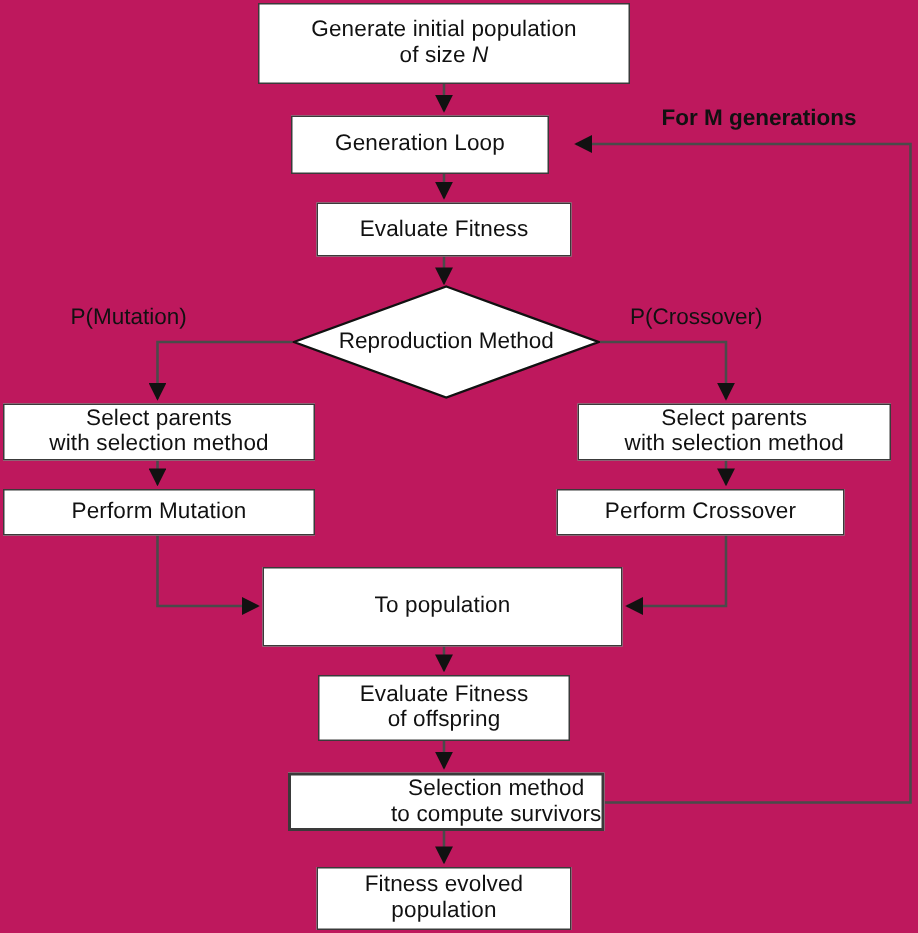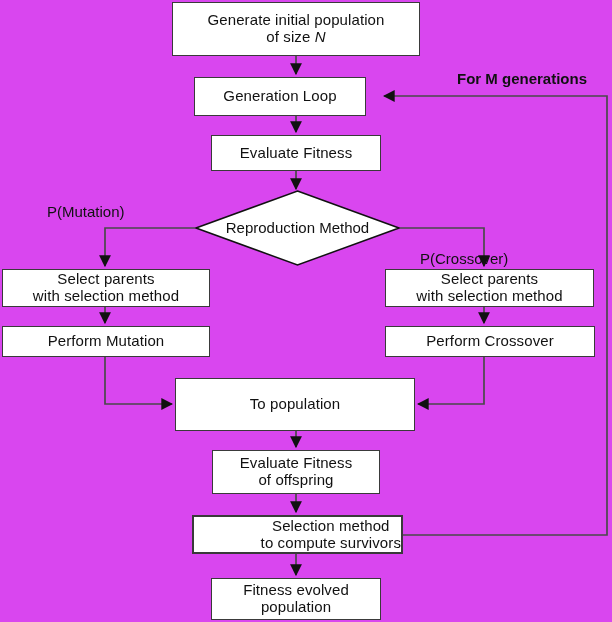--- a/index.html
+++ b/index.html
@@ -4,21 +4,21 @@
 <style>
   html, body {
     margin: 0;
     padding: 0;
     background: #ffffff;
   }
   #canvas {
     position: relative;
     width: 612px;
     height: 622px;
-    background: #d946ef;
+    background: #be185d;
     font-family: "Liberation Sans", sans-serif;
     overflow: hidden;
   }
   svg.edges {
     position: absolute;
     left: 0;
     top: 0;
     width: 612px;
     height: 622px;
   }
@@ -54,21 +54,21 @@
     line-height: 1.12;
     z-index: 3;
   }
   .edge-label {
     position: absolute;
     color: #111111;
     font-size: 15px;
     white-space: nowrap;
     z-index: 3;
   }
-  .bold-label { font-weight: bold; margin-left: 16px; }
+  .bold-label { font-weight: bold; }
   .ital { font-style: italic; }
 </style>
 </head>
 <body>
 
 <div id="canvas">
 
   <svg class="edges" viewBox="0 0 612 622" xmlns="http://www.w3.org/2000/svg">
     <defs>
       <marker id="arrow" viewBox="0 0 10 10" refX="9" refY="5" markerWidth="7" markerHeight="7" orient="auto-start-reverse">
@@ -141,21 +141,21 @@
     <div>
       <span class="txt">Select parents</span>
       <span class="l2">with selection method</span>
     </div>
   </div>
 
   <div class="node" style="left:2px; top:326px; width:208px; height:31px;">
     <span class="txt">Perform Mutation</span>
   </div>
 
-  <div class="node" style="left:385px; top:326px; width:210px; height:31px;">
+  <div class="node" style="left:371px; top:326px; width:192px; height:31px;">
     <span class="txt">Perform Crossover</span>
   </div>
 
   <div class="node" style="left:175px; top:378px; width:240px; height:53px;">
     <div>
       <span class="l2">To population</span>
     </div>
   </div>
 
   <div class="node" style="left:212px; top:450px; width:168px; height:44px;">
@@ -174,17 +174,17 @@
 
   <div class="node" style="left:211px; top:578px; width:170px; height:42px;">
     <div>
       <span class="txt">Fitness evolved</span>
       <span class="l2">population</span>
     </div>
   </div>
 
   <div class="edge-label" style="left:47px; top:203px;"><span>P(Mutation)</span></div>
 
-  <div class="edge-label" style="left:420px; top:203px;margin-top:47px;"><span>P(Crossover)</span></div>
+  <div class="edge-label" style="left:420px; top:203px;"><span>P(Crossover)</span></div>
 
   <div class="edge-label bold-label" style="left:441px; top:70px;"><span>For M generations</span></div>
 
 </div>
 
 </body></html>

